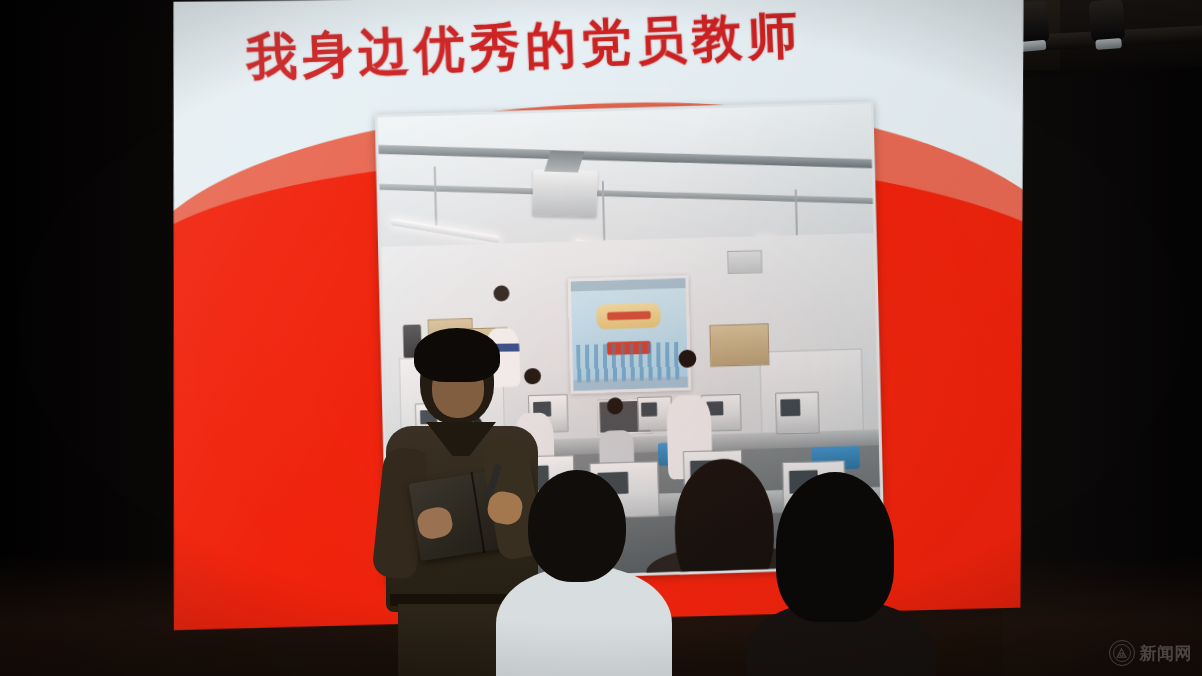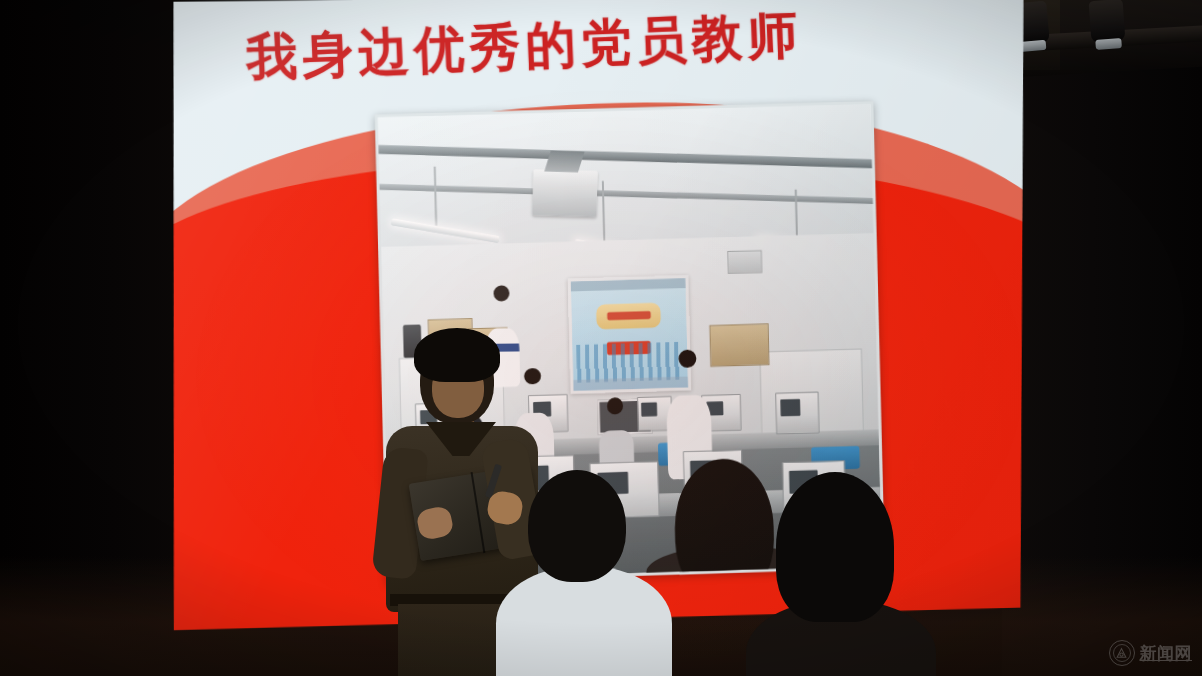--- a/index.html
+++ b/index.html
@@ -423,21 +423,20 @@
   }
   .wm-seal::before{
     content:""; position:absolute; left:3px; top:3px; right:3px; bottom:3px;
     border:1px solid #a8a8a8; border-radius:50%;
   }
   .wm-seal svg{ width:13px; height:13px; display:block; }
   .wm-text{
     color:#c9c9c9; font-size:17px; font-weight:700;
     letter-spacing:.5px;
     font-family:"DejaVu Sans", sans-serif;
-    text-decoration:underline;
   }
 </style>
 </head>
 <body>
 
 <div id="stage">
 
   <div class="hall-left-wall"></div>
   <div class="hall-right-wall"></div>
   <div class="hall-floor"></div>

